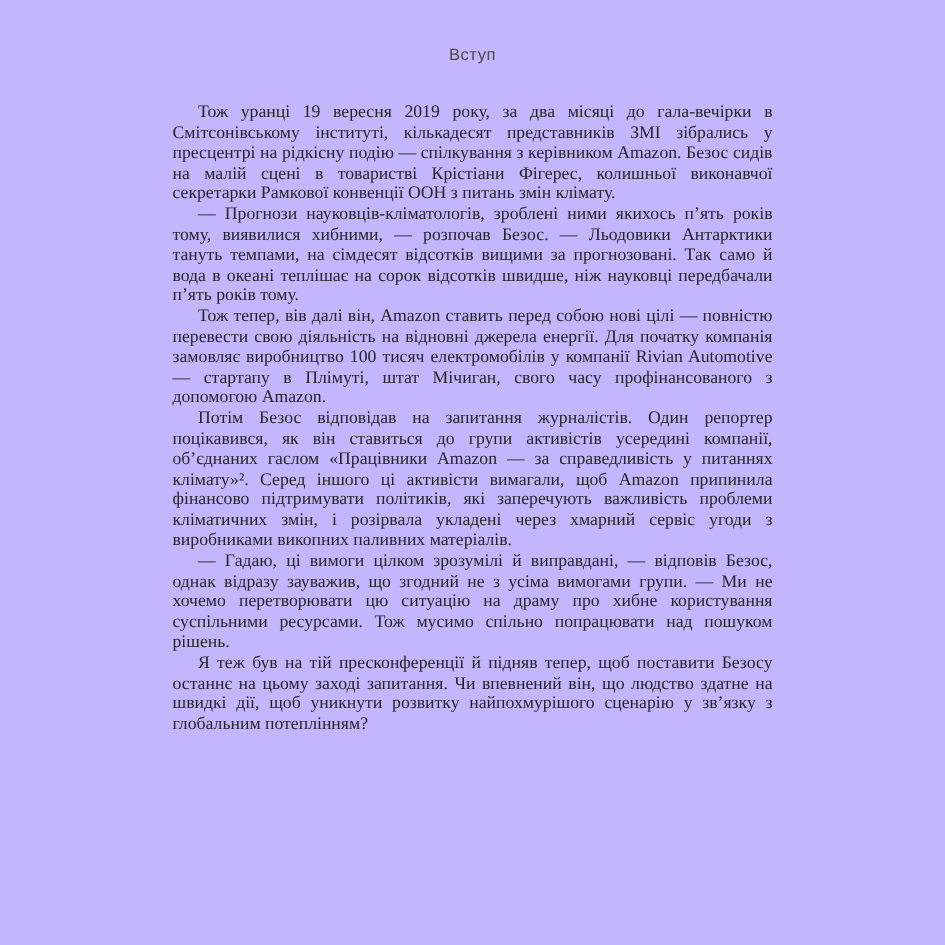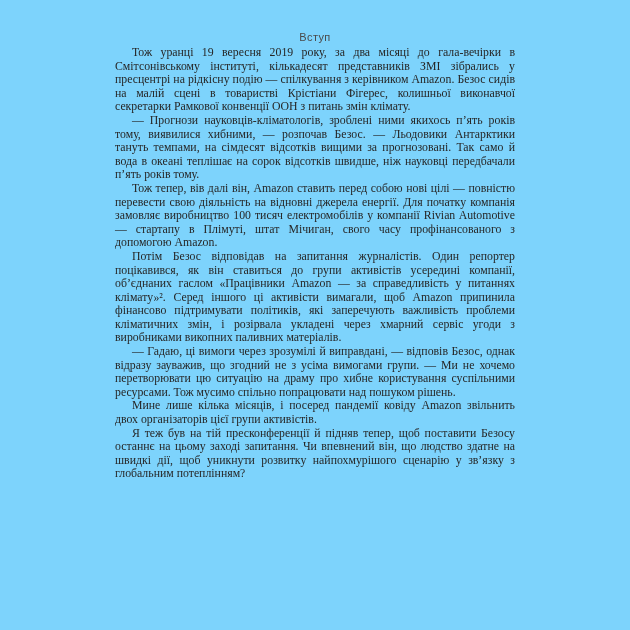--- a/index.html
+++ b/index.html
@@ -4,40 +4,40 @@
 <style>
   html, body {
     margin: 0;
     padding: 0;
     background: #ffffff;
   }
   .page {
     position: relative;
     width: 630px;
     height: 630px;
-    background: #7dd3fc;
+    background: #c4b5fd;
     overflow: hidden;
     font-family: "Liberation Serif", serif;
   }
   .text-block {
     position: absolute;
     left: 115px;
     top: 31px;
     width: 400px;
   }
   .chapter-header {
     text-align: center;
     font-family: "Liberation Sans", sans-serif;
     font-size: 11px;
     line-height: 13px;
     color: #4a4a4a;
     letter-spacing: 0.4px;
   }
   .body-text {
-    margin-top: 2px;
+    margin-top: 24px;
     font-size: 11.8px;
     line-height: 13.6px;
     color: #262626;
     text-align: justify;
     hyphens: auto;
     -webkit-hyphens: auto;
   }
   .body-text p {
     margin: 0;
     padding: 0;
@@ -59,18 +59,17 @@
 <body>
 
 <div class="page">
   <div class="text-block">
     <div class="chapter-header">Вступ</div>
     <div class="body-text">
       <p>Тож уранці 19 вересня 2019 року, за два місяці до гала-вечірки в Смітсонівському інституті, кількадесят представників ЗМІ зібрались у пресцентрі на рідкісну подію — спілкування з керівником Amazon. Безос сидів на малій сцені в товаристві Крістіани Фігерес, колишньої виконавчої секретарки Рамкової конвенції ООН з питань змін клімату.</p>
       <p>— Прогнози науковців-кліматологів, зроблені ними якихось п’ять років тому, виявилися хибними, — розпочав Безос. — Льодовики Антарктики тануть темпами, на сімдесят відсотків вищими за прогнозовані. Так само й вода в океані теплішає на сорок відсотків швидше, ніж науковці передбачали п’ять років тому.</p>
       <p>Тож тепер, вів далі він, Amazon ставить перед собою нові цілі — повністю перевести свою діяльність на відновні джерела енергії. Для початку компанія замовляє виробництво 100 тисяч електромобілів у компанії Rivian Automotive — стартапу в Плімуті, штат Мічиган, свого часу профінансованого з допомогою Amazon.</p>
       <p>Потім Безос відповідав на запитання журналістів. Один репортер поцікавився, як він ставиться до групи активістів усередині компанії, об’єднаних гаслом «Працівники Amazon — за справедливість у питаннях клімату»². Серед іншого ці активісти вимагали, щоб Amazon припинила фінансово підтримувати політиків, які заперечують важливість проблеми кліматичних змін, і розірвала укладені через хмарний сервіс угоди з виробниками викопних паливних матеріалів.</p>
-      <p>— Гадаю, ці вимоги через зрозумілі й виправдані, — відповів Безос, однак відразу зауважив, що згодний не з усіма вимогами групи. — Ми не хочемо перетворювати цю ситуацію на драму про хибне користування суспільними ресурсами. Тож мусимо спільно попрацювати над пошуком рішень.</p>
-      <p>Мине лише кілька місяців, і посеред пандемії ковіду Amazon звільнить двох організаторів цієї групи активістів.</p>
+      <p>— Гадаю, ці вимоги цілком зрозумілі й виправдані, — відповів Безос, однак відразу зауважив, що згодний не з усіма вимогами групи. — Ми не хочемо перетворювати цю ситуацію на драму про хибне користування суспільними ресурсами. Тож мусимо спільно попрацювати над пошуком рішень.</p>
       <p>Я теж був на тій пресконференції й підняв тепер, щоб поставити Безосу останнє на цьому заході запитання. Чи впевнений він, що людство здатне на швидкі дії, щоб уникнути розвитку найпохмурішого сценарію у зв’язку з глобальним потеплінням?</p>
     </div>
   </div>
 </div>
 
 </body></html>

